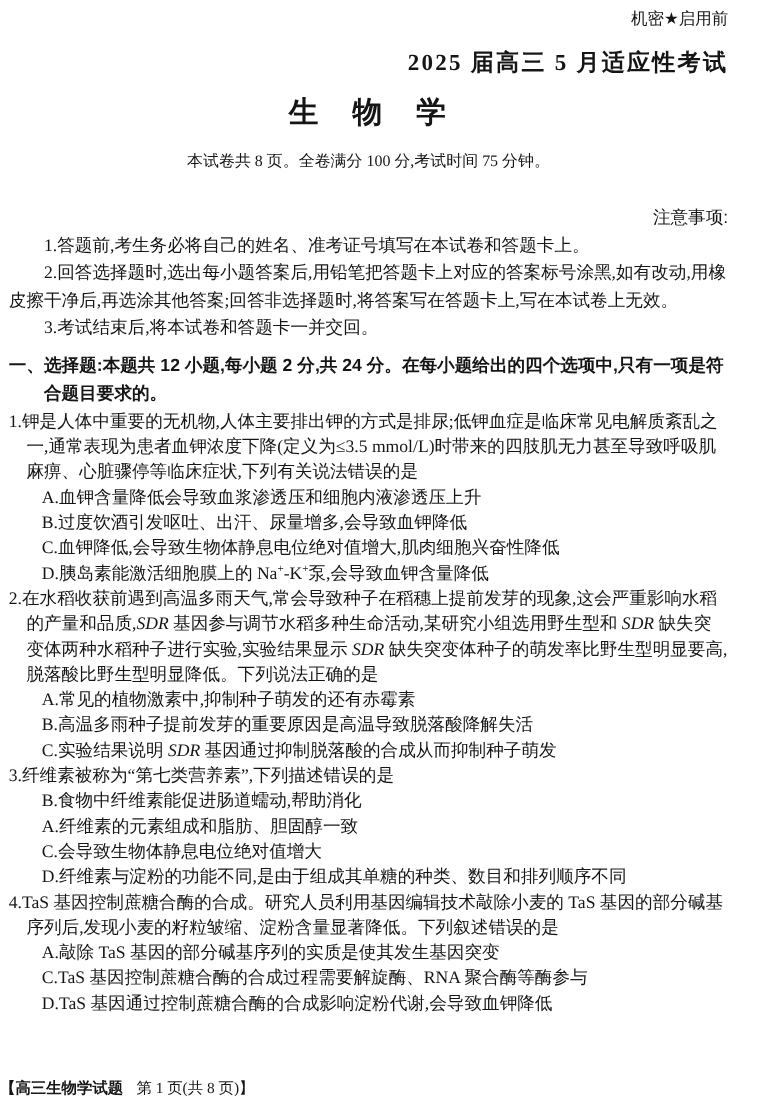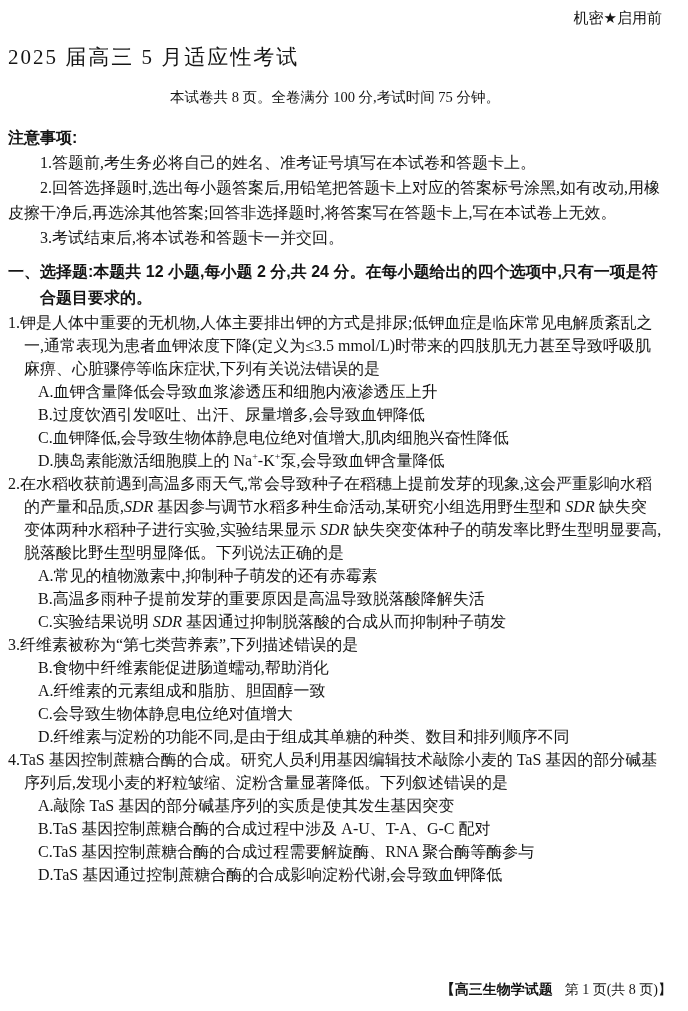--- a/index.html
+++ b/index.html
@@ -18,44 +18,45 @@
   }
   .security {
     font-family: "Liberation Sans", "DejaVu Sans", sans-serif;
     font-weight: 400;
     font-size: 15px;
     line-height: 20px;
     text-align: right;
   }
   .exam-title {
     margin: 15px 0 0;
-    text-align: left;
+    text-align: right;
     font-size: 21px;
-    font-weight: 400;
+    font-weight: 700;
     letter-spacing: 2px;
   }
   .subject-title {
     margin: 13px 0 0;
     text-align: center;
     font-family: "Liberation Sans", "DejaVu Sans", sans-serif;
     font-size: 27px;
     font-weight: 700;
     letter-spacing: 2px;
   }
   .paper-info {
     margin: 17px 0 0;
     text-align: center;
     font-size: 14.5px;
   }
   .notes-heading {
-    margin: 19px 0 0;
+    margin: 31px 0 0;
     font-family: "Liberation Sans", "DejaVu Sans", sans-serif;
-    font-weight: 700;
+    font-weight: 400;
     font-size: 16px;
     line-height: 24px;
+    text-align: right;
   }
   .note-item {
     margin: 0;
     font-size: 16px;
     line-height: 25px;
     text-indent: 2em;
   }
   .section-heading {
     margin: 9px 0 0;
     font-family: "Liberation Sans", "DejaVu Sans", sans-serif;
@@ -74,37 +75,38 @@
   }
   .option {
     margin: 0 0 0 30px;
     line-height: 23px;
   }
   .stem i, .option i { font-style: italic; }
   sup { font-size: 10px; line-height: 0; }
   .footer {
     position: absolute;
     left: 0; right: 16px; bottom: 12px;
-    text-align: right;
+    text-align: left;
     font-size: 14px;
   }
   .footer-title {
     font-family: "Liberation Sans", "DejaVu Sans", sans-serif;
     font-weight: 700;
   }
   .footer-page { margin-left: 12px; }
 </style>
 </head>
 <body>
 
 <div class="page">
 
   <div class="security">机密★启用前</div>
 
   <h1 class="exam-title">2025 届高三 5 月适应性考试</h1>
+  <h2 class="subject-title">生　物　学</h2>
   <p class="paper-info">本试卷共 8 页。全卷满分 100 分,考试时间 75 分钟。</p>
 
   <div>
     <p class="notes-heading">注意事项:</p>
     <p class="note-item">1.答题前,考生务必将自己的姓名、准考证号填写在本试卷和答题卡上。</p>
     <p class="note-item">2.回答选择题时,选出每小题答案后,用铅笔把答题卡上对应的答案标号涂黑,如有改动,用橡皮擦干净后,再选涂其他答案;回答非选择题时,将答案写在答题卡上,写在本试卷上无效。</p>
     <p class="note-item">3.考试结束后,将本试卷和答题卡一并交回。</p>
   </div>
 
   <p class="section-heading">一、选择题:本题共 12 小题,每小题 2 分,共 24 分。在每小题给出的四个选项中,只有一项是符合题目要求的。</p>
@@ -130,21 +132,20 @@
       <p class="stem"><span>3.</span><span>纤维素被称为“第七类营养素”,下列描述错误的是</span></p>
       <p class="option">B.食物中纤维素能促进肠道蠕动,帮助消化</p>
       <p class="option">A.纤维素的元素组成和脂肪、胆固醇一致</p>
       <p class="option">C.会导致生物体静息电位绝对值增大</p>
       <p class="option">D.纤维素与淀粉的功能不同,是由于组成其单糖的种类、数目和排列顺序不同</p>
     </div>
 
     <div class="question">
       <p class="stem"><span>4.</span><span>TaS 基因控制蔗糖合酶的合成。研究人员利用基因编辑技术敲除小麦的 TaS 基因的部分碱基序列后,发现小麦的籽粒皱缩、淀粉含量显著降低。下列叙述错误的是</span></p>
       <p class="option">A.敲除 TaS 基因的部分碱基序列的实质是使其发生基因突变</p>
-      <p class="option">B.TaS 基因控制蔗糖合酶的合成过程中涉及 A-U、T-A、G-C 配对</p>
       <p class="option">C.TaS 基因控制蔗糖合酶的合成过程需要解旋酶、RNA 聚合酶等酶参与</p>
       <p class="option">D.TaS 基因通过控制蔗糖合酶的合成影响淀粉代谢,会导致血钾降低</p>
     </div>
 
   </div>
 
   <div class="footer">
     <span class="footer-title">【高三生物学试题</span><span class="footer-page">第 1 页(共 8 页)】</span>
   </div>
 

